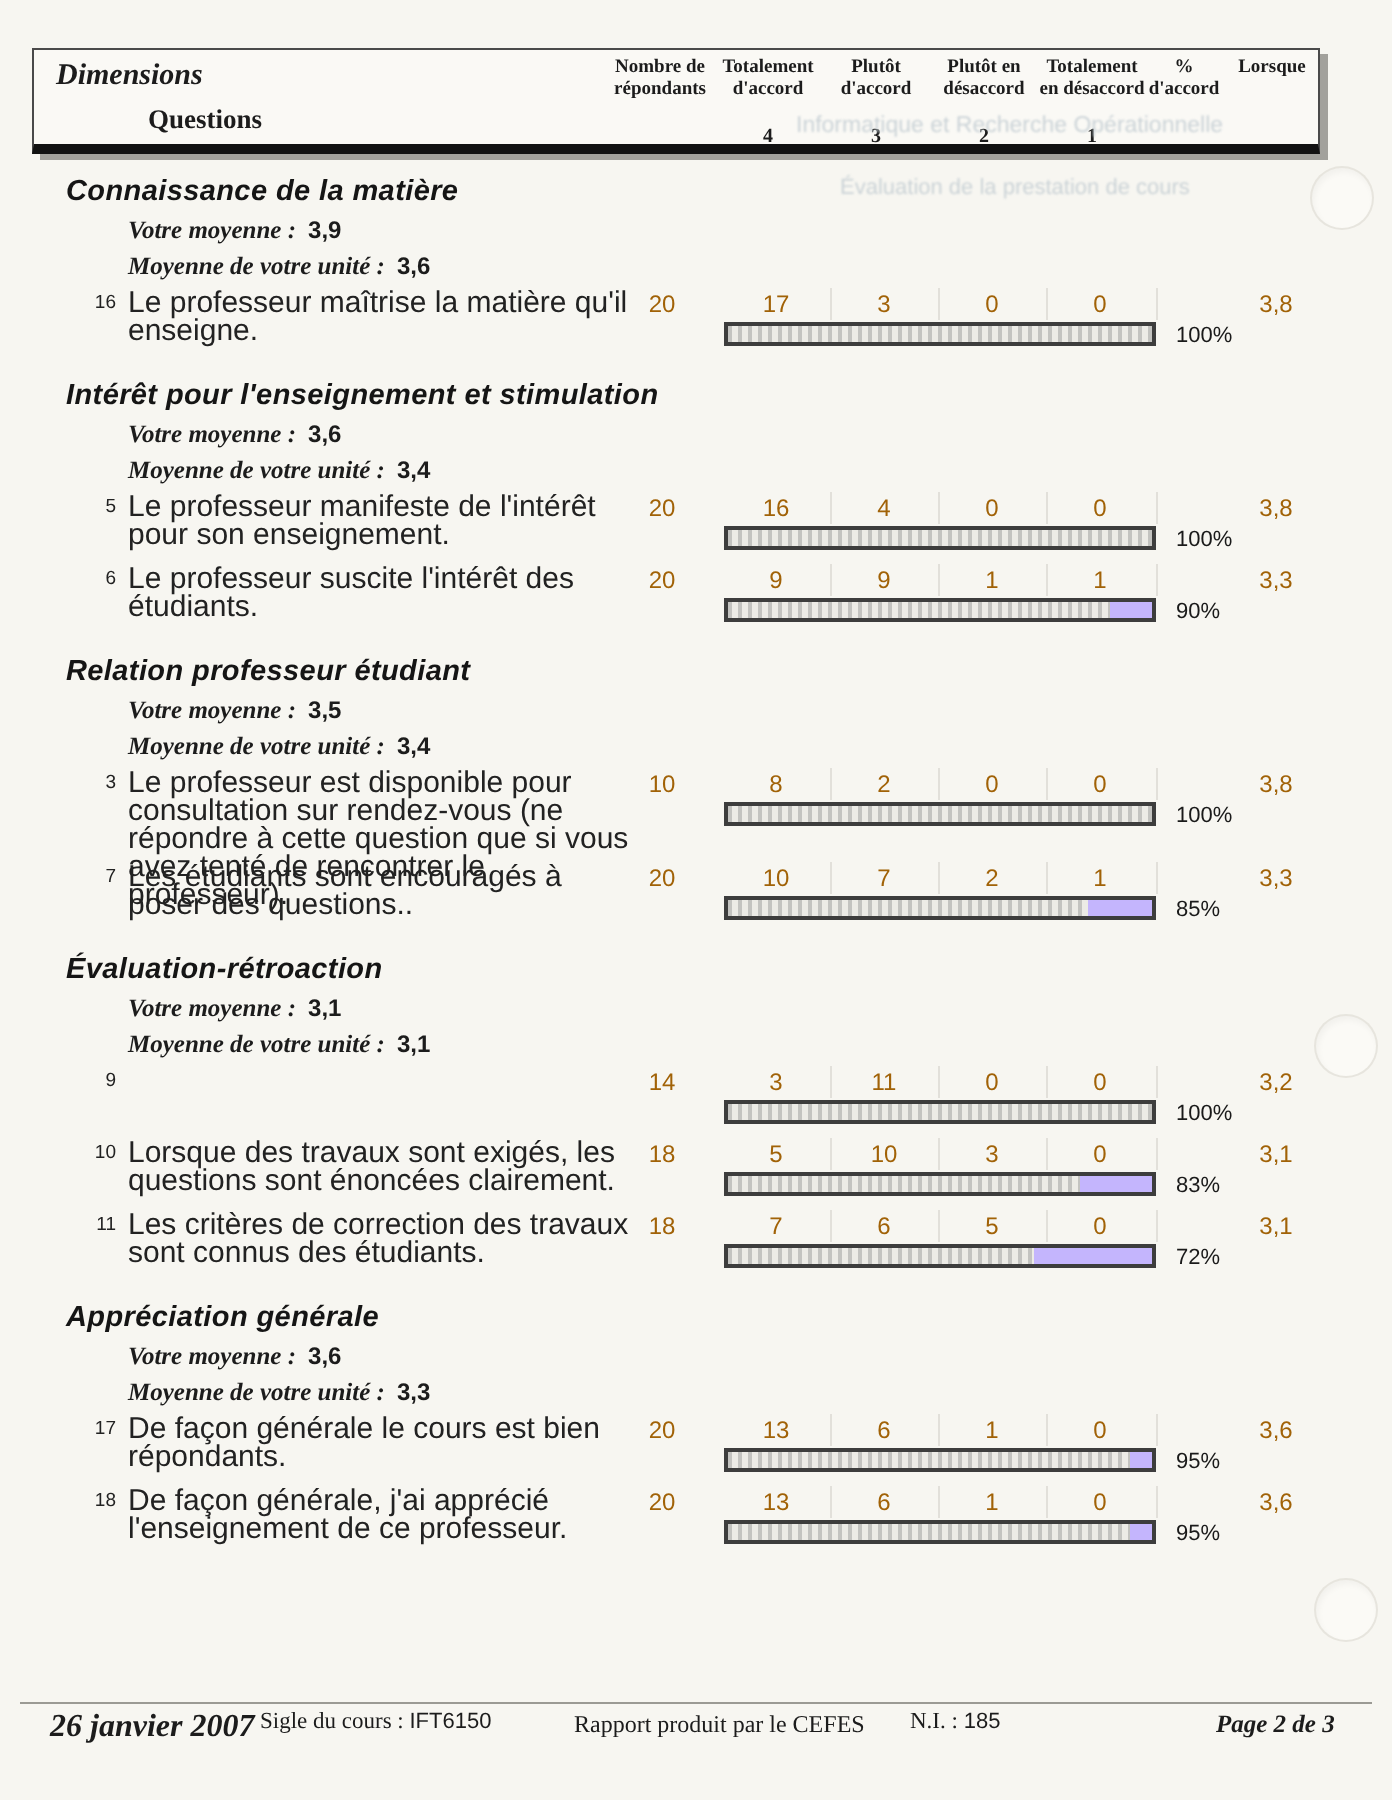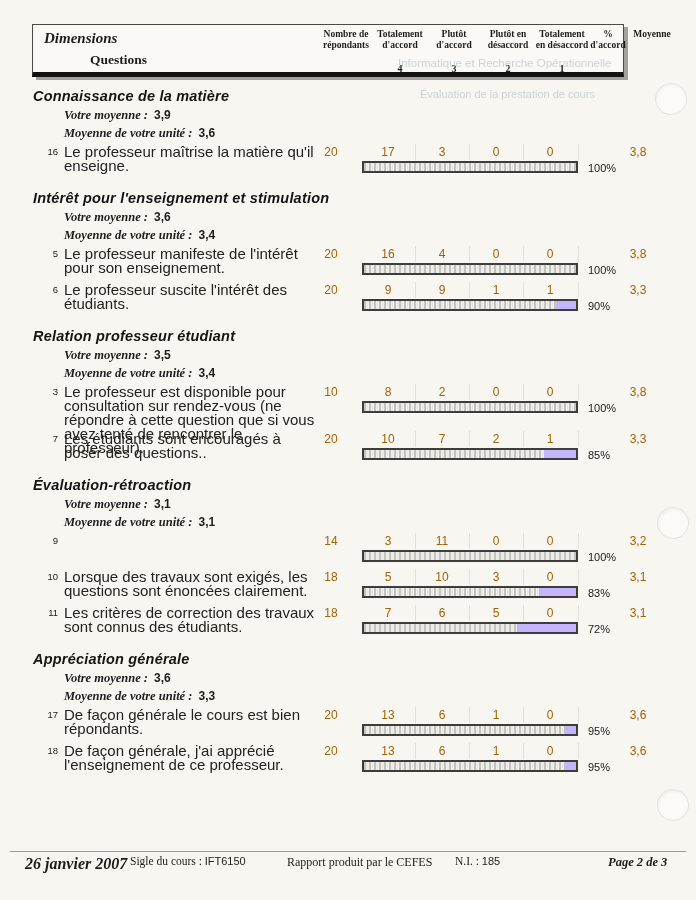--- a/index.html
+++ b/index.html
@@ -8,22 +8,22 @@
     width: 696px; height: 900px;
     background: #f7f6f1;
     font-family: "Liberation Sans", sans-serif;
     color: #1c1c1c;
     position: relative;
     overflow: hidden;
   }
 
   
   .header-box {
-    position: absolute; left: 32px; top: 24px;
-    width: 592px; height: 53px;
+    position: absolute; left: 16px; top: 24px;
+    width: 644px; height: 53px;
     background: #faf9f5;
     border: 1px solid #4a4a4a;
     border-bottom: 5px solid #121212;
     box-shadow: 4px 3px 0 #a2a19c;
     padding-left: 40px;
   }
   .dimensions {
     position: absolute; left: 11px; top: 5px;
     font-family: "Liberation Serif", serif;
     font-weight: bold; font-style: italic; font-size: 15px;
@@ -156,21 +156,21 @@
       </div>
       <div class="col-head" style="width: 54px;">
         <span class="col-label">Totalement en désaccord</span>
         <span class="col-value">1</span>
       </div>
       <div class="col-head" style="width: 38px;">
         <span class="col-label">% d'accord</span>
         <span class="col-value"></span>
       </div>
       <div class="col-head" style="width: 50px;">
-        <span class="col-label">Moyenne</span>
+        <span class="col-label">Lorsque</span>
         <span class="col-value"></span>
       </div>
     </div>
 </div>
 
 <div class="bleed bleed-1">Informatique et Recherche Opérationnelle</div>
 <div class="bleed bleed-2">Évaluation de la prestation de cours</div>
 
 <div class="hole" style="left:656px; top:84px;"></div>
 <div class="hole" style="left:658px; top:508px;"></div>

